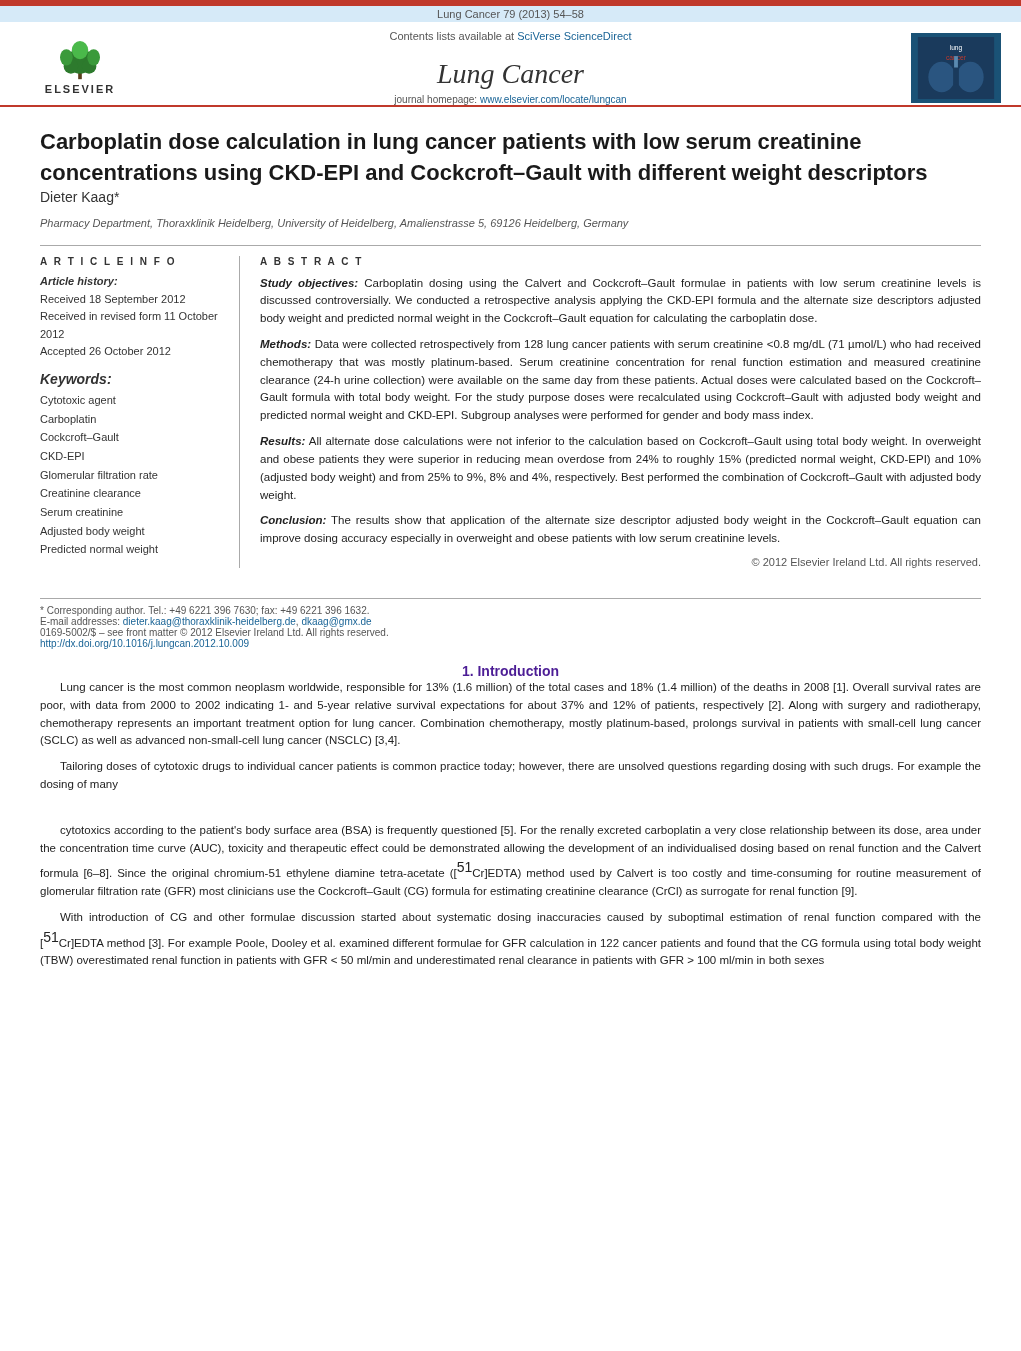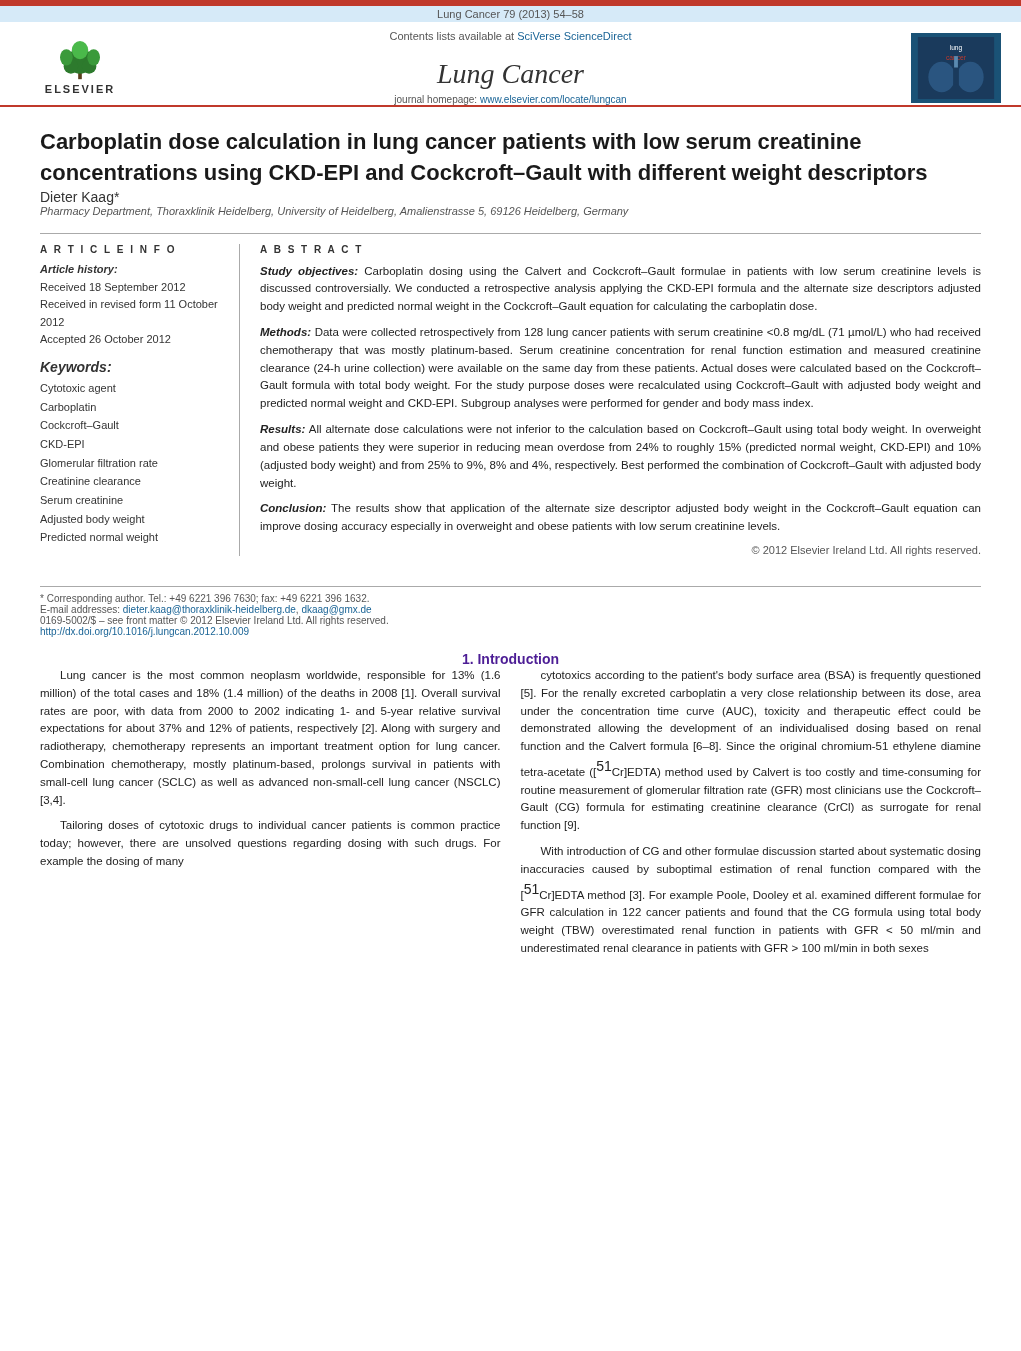--- a/index.html
+++ b/index.html
@@ -122,21 +122,21 @@
       font-size: 22px;
       font-weight: bold;
       color: #1a1a1a;
       line-height: 1.4;
       margin-bottom: 0;
       font-family: Arial, sans-serif;
     }
     .author-name {
       font-size: 14px;
       color: #333;
-      margin-bottom: 0;
+      margin-bottom: 12px;
       font-family: Arial, sans-serif;
     }
     .author-affiliation {
       font-size: 11px;
       font-style: italic;
       color: #555;
       margin-bottom: 16px;
       font-family: Arial, sans-serif;
     }
     
@@ -245,20 +245,21 @@
     .section-heading {
       font-size: 14px;
       font-weight: bold;
       color: #4c1d95;
       font-family: Arial, sans-serif;
       text-align: center;
     }
     .two-col-text {
       display: flex;
       gap: 20px;
+      flex-direction: column;
     }
     .text-col {
       flex: 1;
       font-size: 11.5px;
       color: #222;
       line-height: 1.55;
       text-align: justify;
       font-family: Arial, sans-serif;
     }
     .text-col p {

